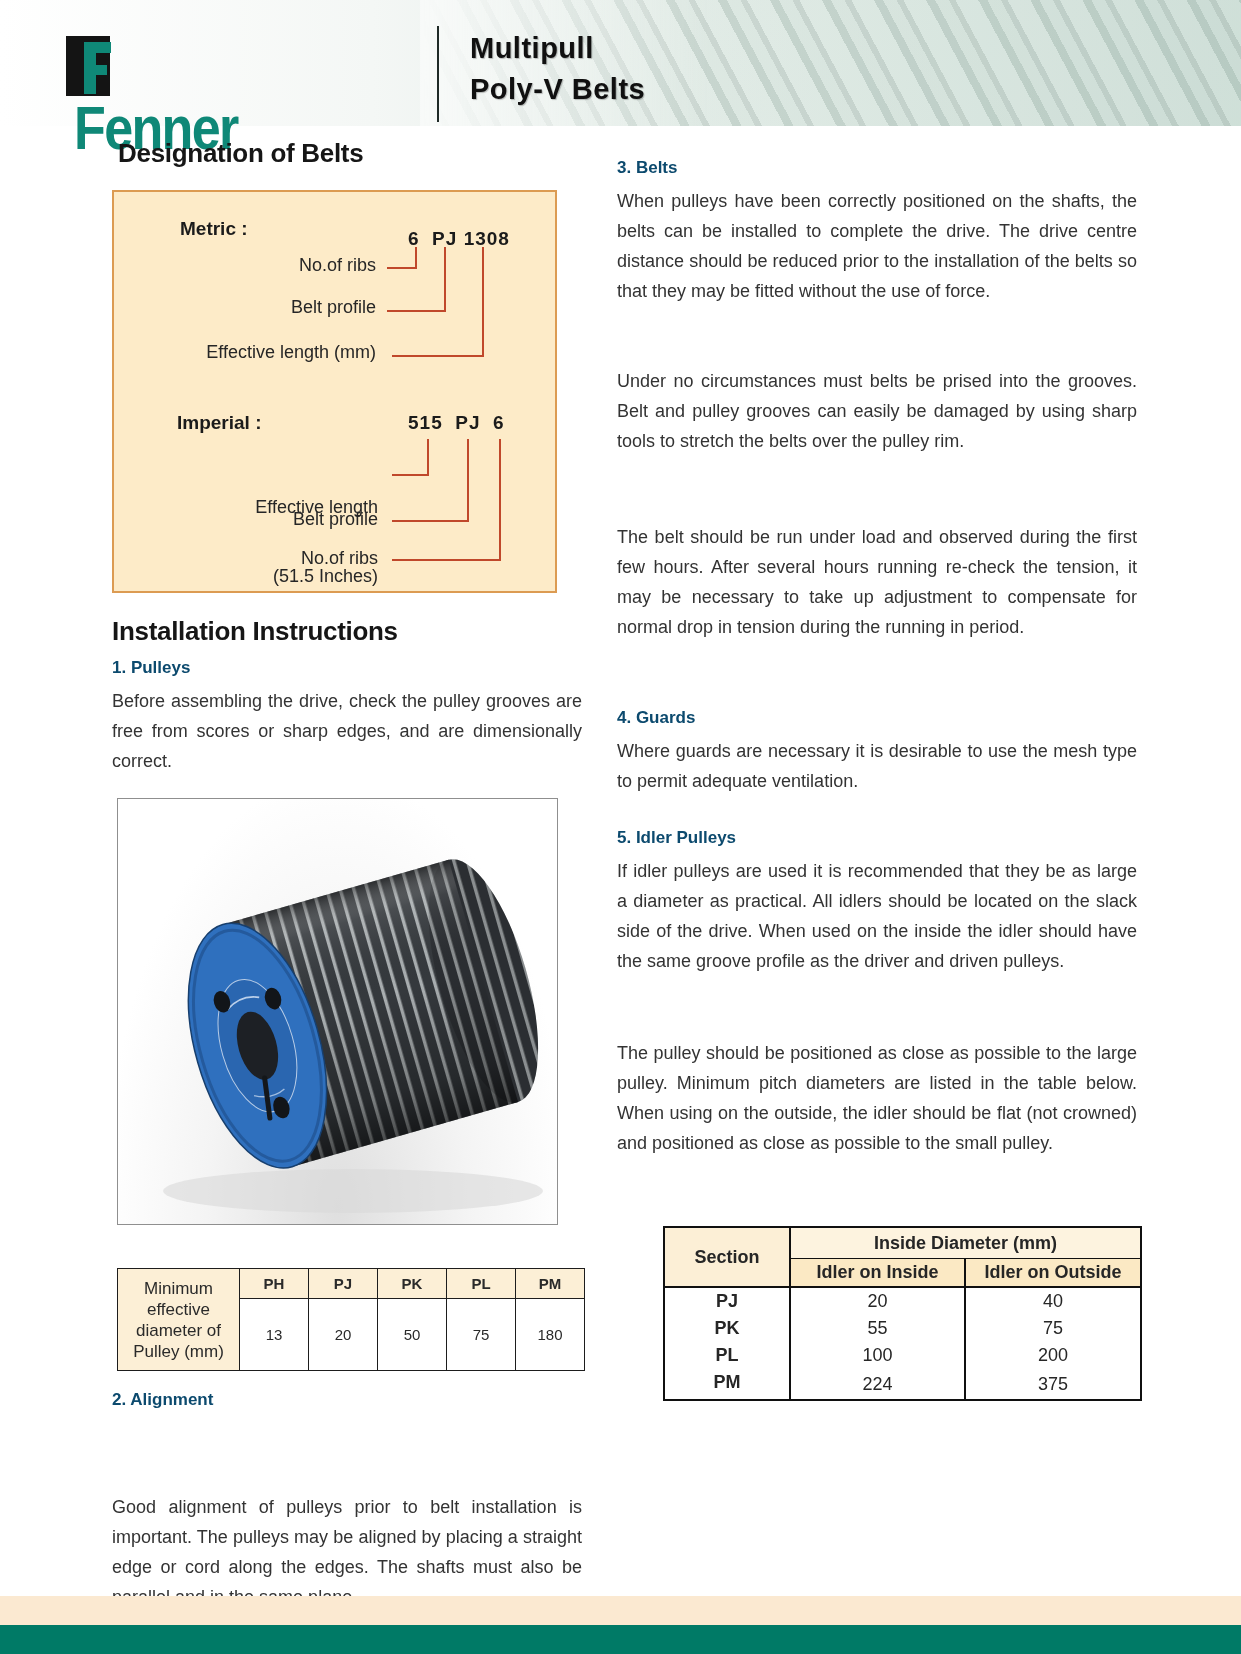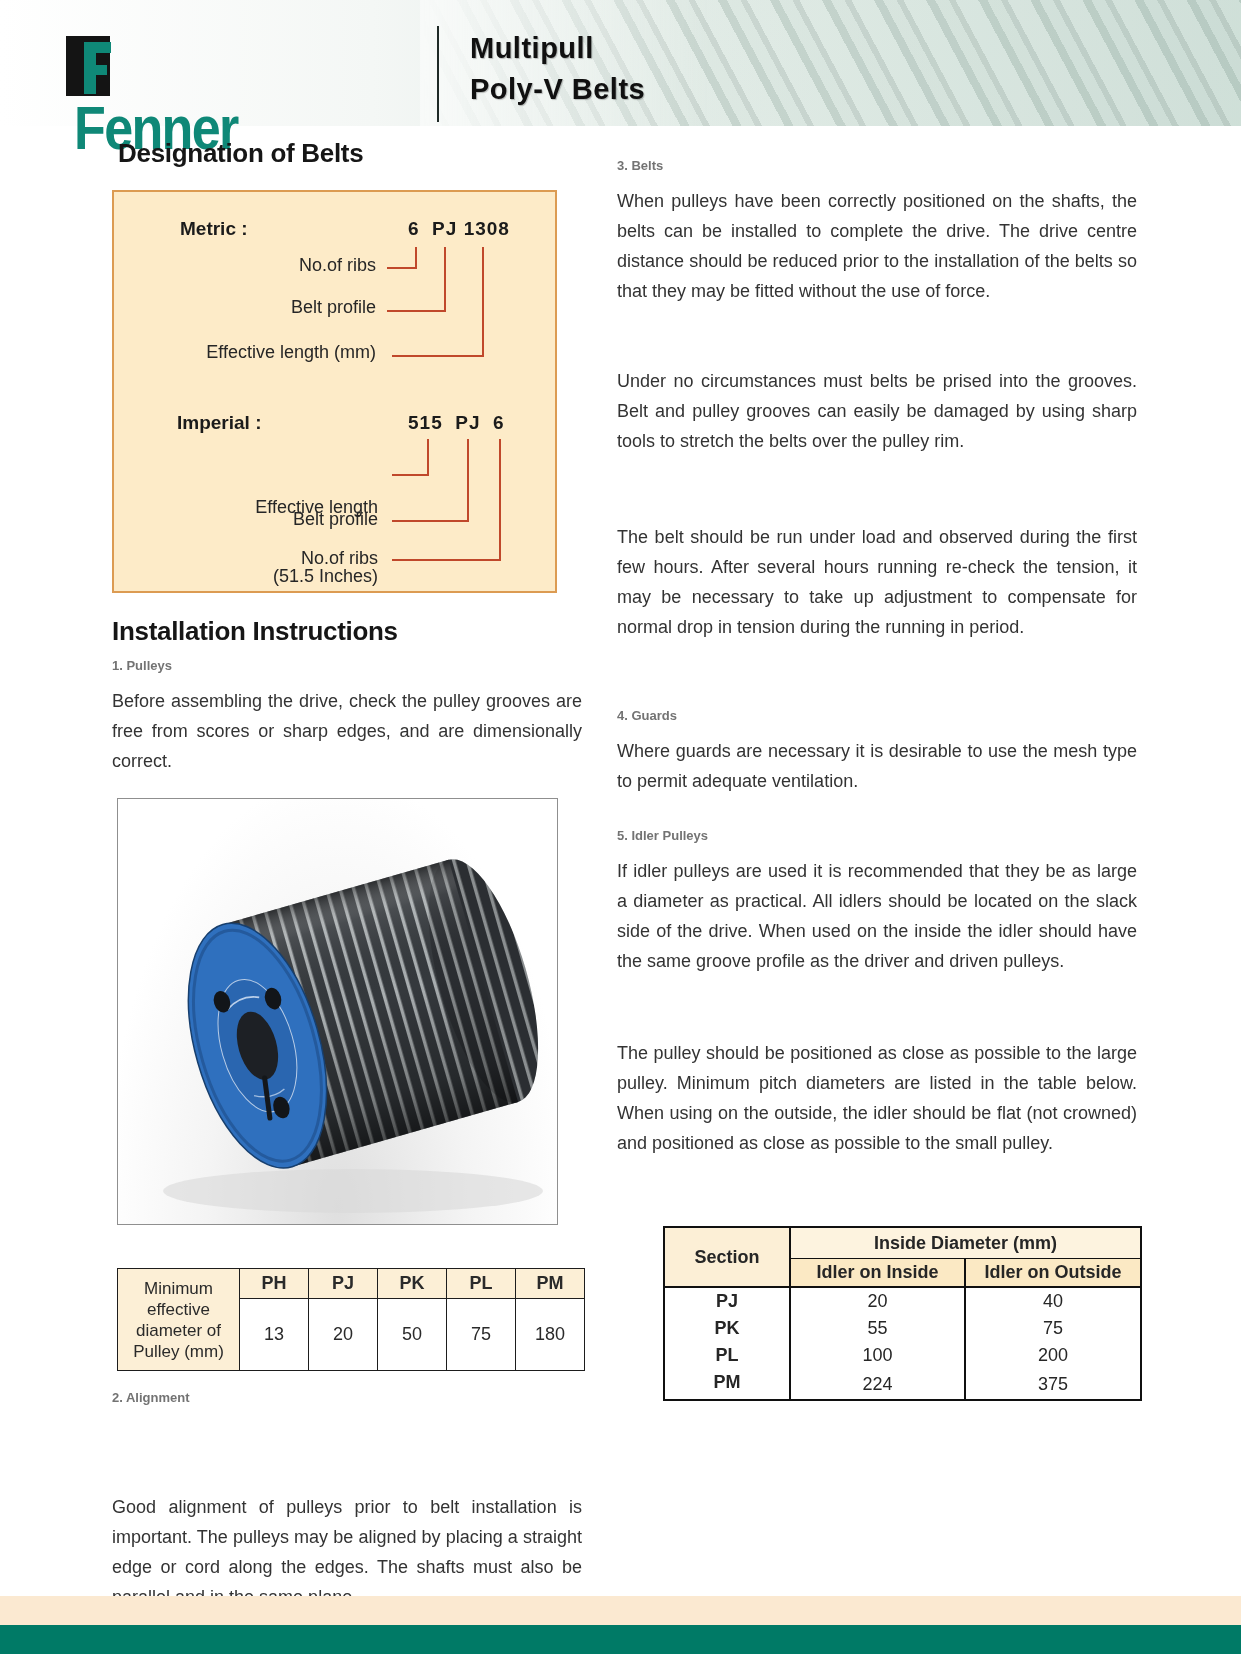--- a/index.html
+++ b/index.html
@@ -20,40 +20,40 @@
          rgba(205,228,218,.12) 26px 46px);}
   .logo{position:absolute;left:66px;top:36px;display:flex;align-items:flex-start;flex-direction:column;}
   .logo-word{font-size:62px;font-weight:bold;color:#0F8877;line-height:60px;
              letter-spacing:-2px;transform:scaleX(.84);transform-origin:left top;margin-left:8px;}
   .header-divider{position:absolute;left:437px;top:26px;width:2px;height:96px;background:#1f2a27;}
   .header-title{position:absolute;left:470px;top:28px;font-size:29px;font-weight:bold;color:#101010;
                 line-height:41px;text-shadow:1px 1px 1px rgba(0,0,0,.25);letter-spacing:.5px;}
 
   
   .h1{font-size:26px;font-weight:bold;color:#161616;letter-spacing:-.3px;}
-  .h2{font-size:13px;font-weight:bold;color:#737373;}
+  .h2{font-size:17px;font-weight:bold;color:#0c4a6e;}
   .body-text{font-size:18px;line-height:30px;text-align:justify;color:#333333;}
 
   
   .desig-box{position:absolute;left:112px;top:190px;width:445px;height:403px;
              background:#FDEBC8;border:2px solid #DC9B52;box-sizing:border-box;}
   .desig-label{position:absolute;font-size:19px;font-weight:bold;color:#1b1b1b;}
   .desig-code{position:absolute;font-size:19px;font-weight:bold;color:#1b1b1b;letter-spacing:1px;white-space:pre;}
   .callout{position:absolute;font-size:18px;color:#262626;text-align:right;line-height:23px;white-space:pre;}
   .conn{position:absolute;border-right:2px solid #C0482B;border-bottom:2px solid #C0482B;}
 
   
   .figure-box{position:absolute;left:117px;top:798px;width:441px;height:427px;
               border:1px solid #8f8f8f;box-sizing:border-box;
               background:radial-gradient(ellipse at 50% 96%,#dfdfdf 0%,#f4f4f4 42%,#ffffff 75%);}
 
   
   table{border-collapse:collapse;}
   .pulley-table{position:absolute;left:117px;top:1268px;}
-  .pulley-table td{border:1.5px solid #1d1d1d;font-size:18px;color:#2a2a2a;text-align:center;padding:0;}
+  .pulley-table td{border:1.5px solid #1d1d1d;font-size:15px;color:#2a2a2a;text-align:center;padding:0;}
   .pulley-table .lbl{width:121px;background:#FCEFD6;font-size:17px;line-height:21px;}
   .pulley-table .colh{width:68px;height:29px;background:#FCEFD6;font-weight:bold;}
   .pulley-table .val{height:71px;background:#ffffff;}
 
   .idler-table{position:absolute;left:663px;top:1226px;border:2px solid #101010;}
   .idler-table td{font-size:18px;color:#262626;text-align:center;padding:0;}
   .idler-table .sec{width:124px;background:#FCEFD6;font-weight:bold;border-right:2px solid #101010;
                     border-bottom:2px solid #101010;}
   .idler-table .grp{width:349px;height:30px;background:#FDF3DF;font-weight:bold;border-bottom:1.5px solid #101010;}
   .idler-table .sub{height:27px;background:#FBE9C4;font-weight:bold;border-bottom:2px solid #101010;}
@@ -90,21 +90,21 @@
       <div>Multipull</div>
       <div>Poly-V Belts</div>
     </div>
   </div>
 
   <div class="abs h1" style="left:118px;top:138px;">Designation of Belts</div>
 
   <div class="desig-box">
 
     <div class="desig-label" style="left:66px;top:26px;">Metric :</div>
-    <div class="desig-code" style="left:294px;top:26px;">6  PJ 1308</div>
+    <div class="desig-code" style="left:294px;top:36px;">6  PJ 1308</div>
 
     <div class="callout" style="right:179px;top:62px;">No.of ribs</div>
     <div class="callout" style="right:179px;top:104px;">Belt profile</div>
     <div class="callout" style="right:179px;top:149px;">Effective length (mm)</div>
 
     <div class="conn" style="left:273px;top:55px;width:28px;height:20px;"></div>
     <div class="conn" style="left:273px;top:55px;width:57px;height:63px;"></div>
     <div class="conn" style="left:278px;top:55px;width:90px;height:108px;"></div>
 
     <div class="desig-label" style="left:63px;top:220px;">Imperial :</div>

